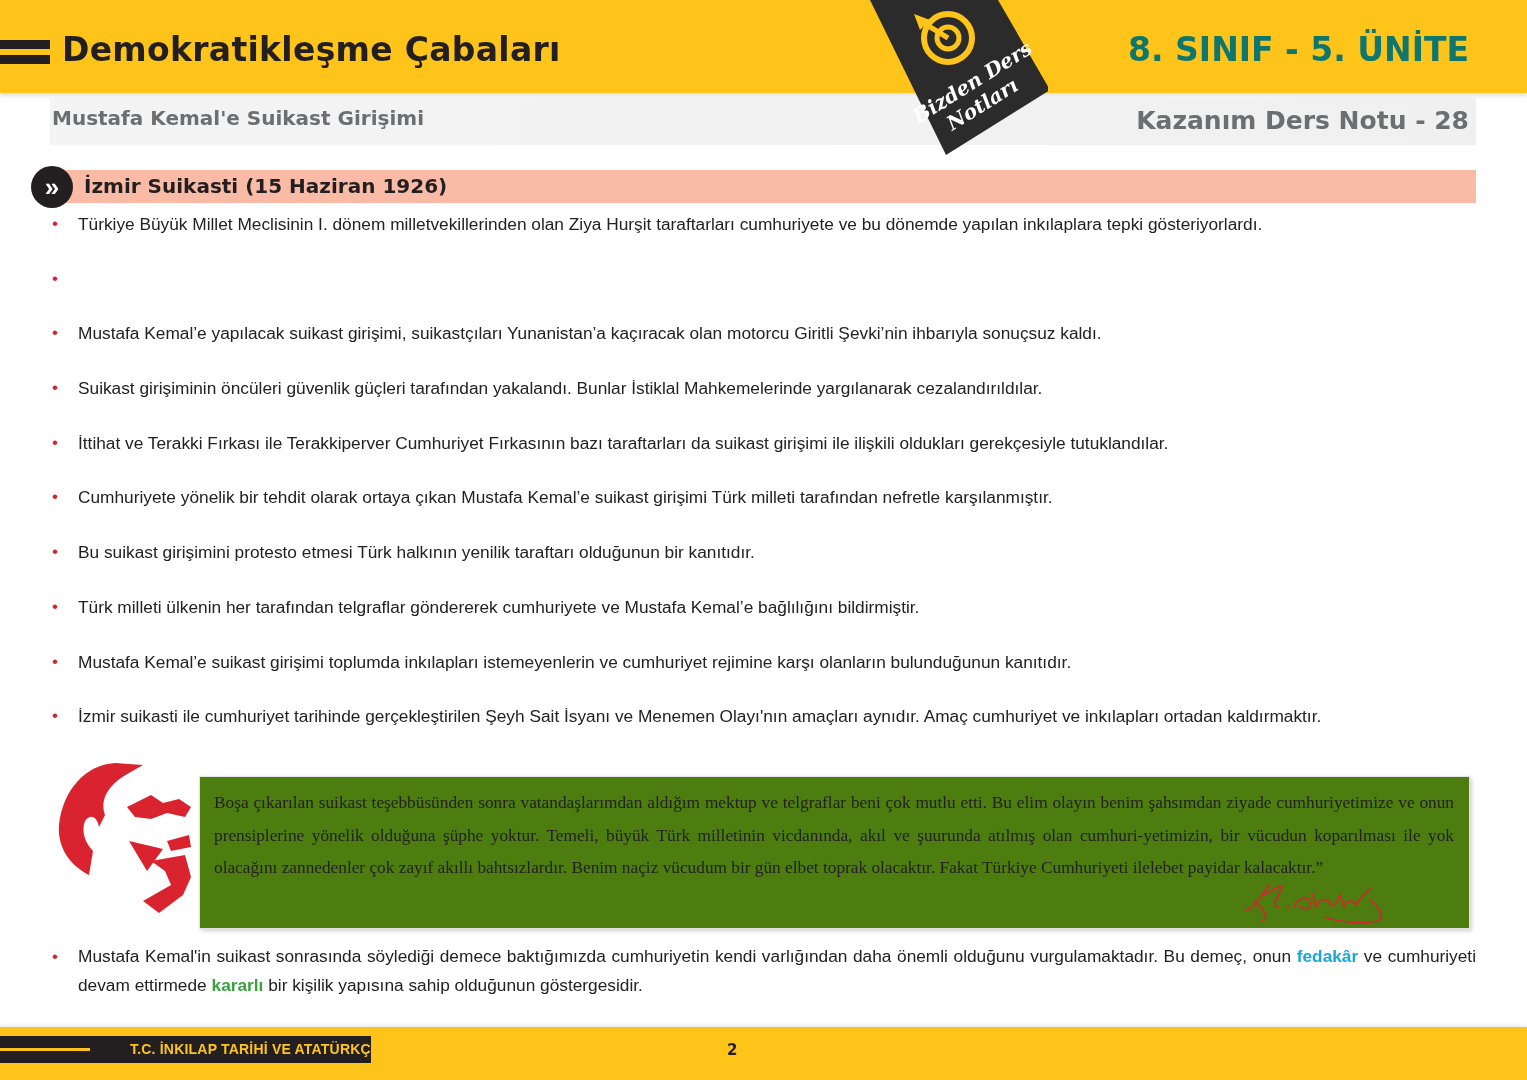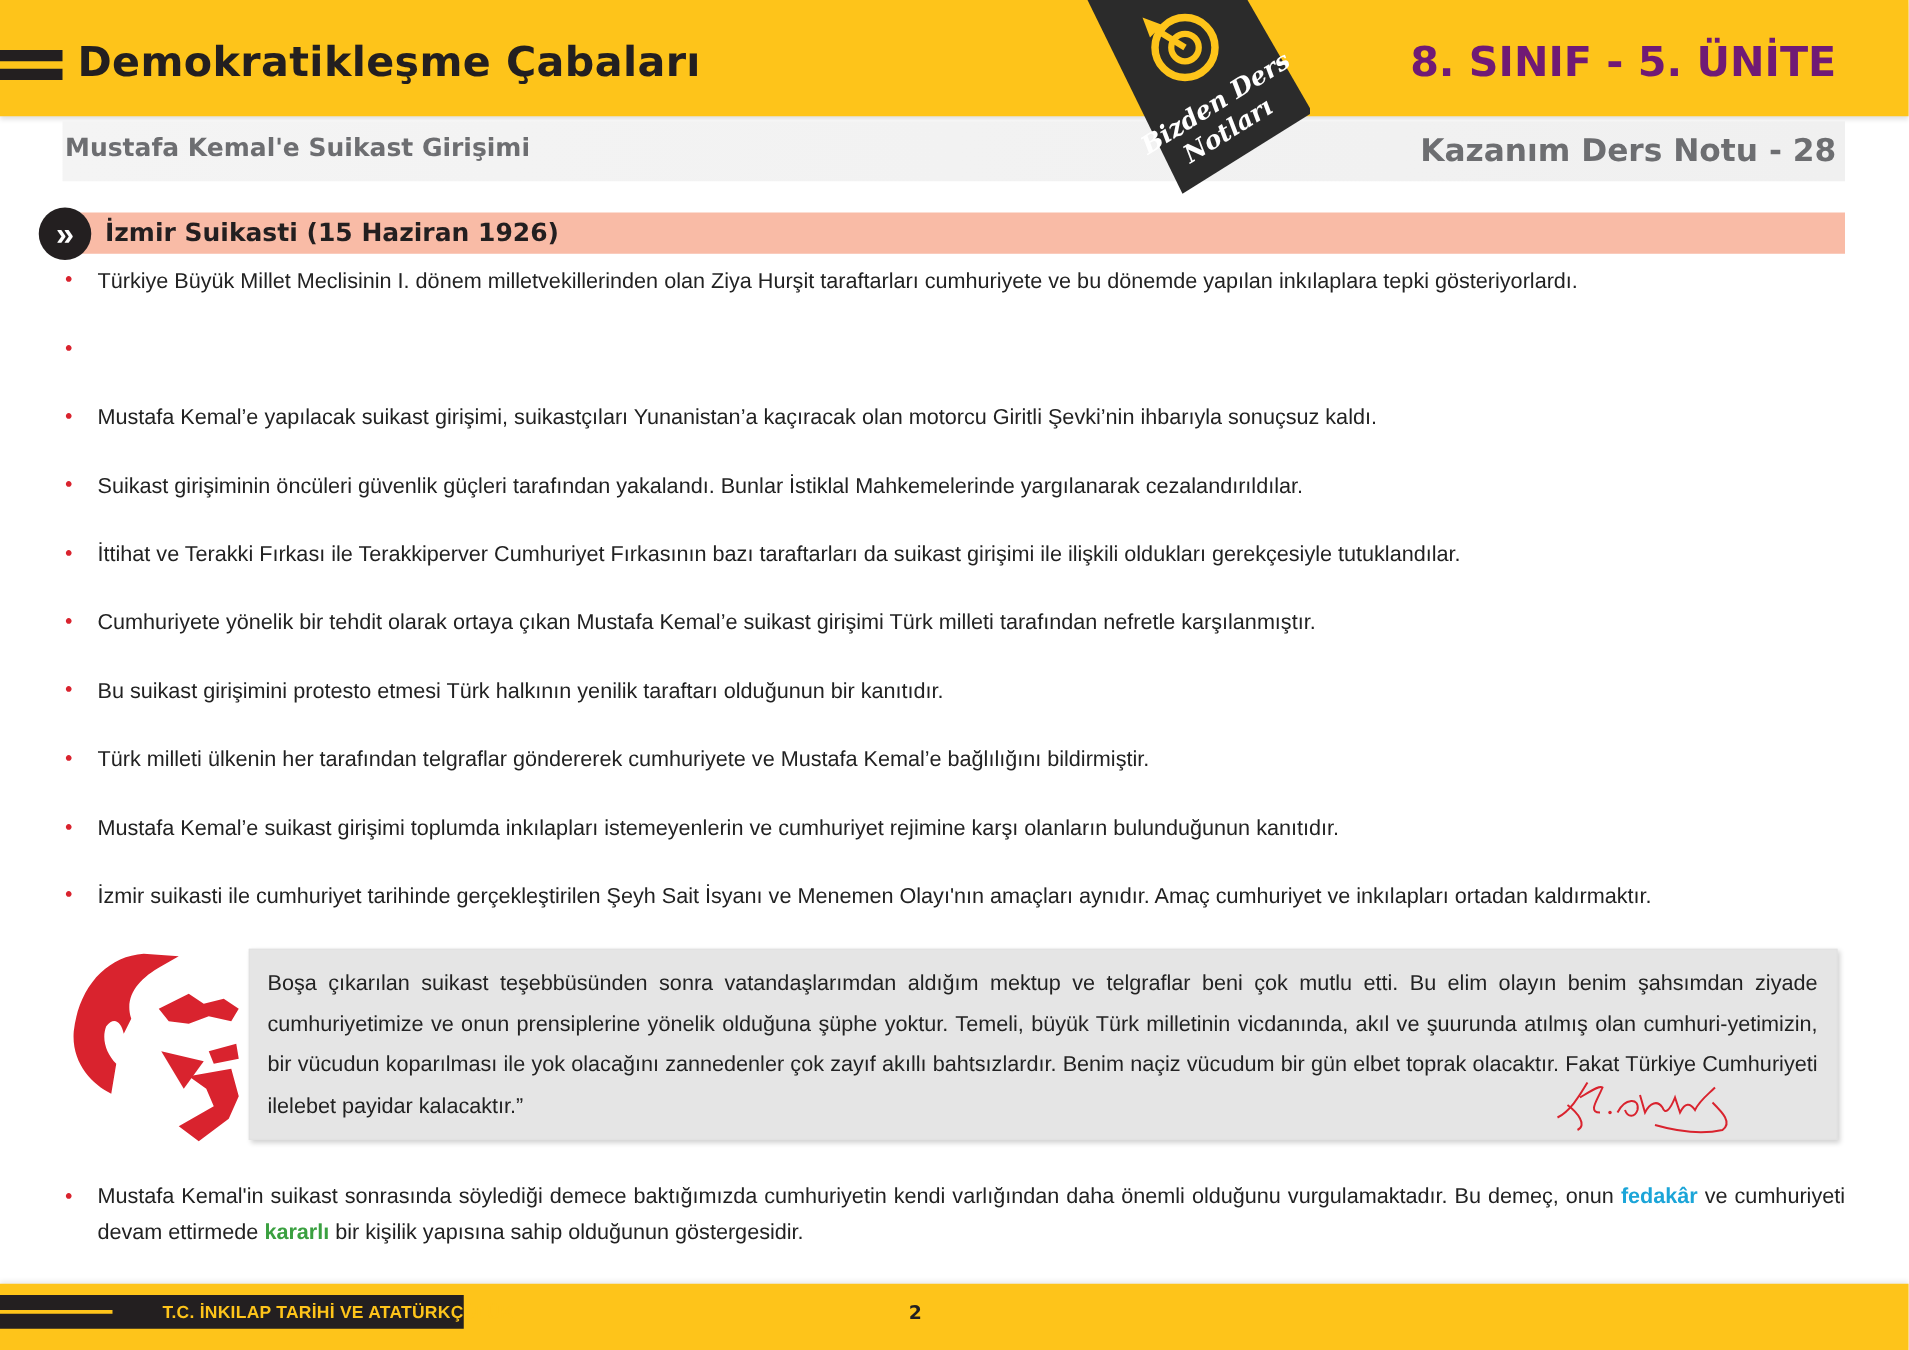--- a/index.html
+++ b/index.html
@@ -3,38 +3,38 @@
 <meta charset="utf-8">
 <style>
   * { box-sizing: border-box; margin: 0; padding: 0; }
   html, body { width: 1527px; height: 1080px; overflow: hidden; background: #ffffff; }
   body { position: relative; font-family: "Liberation Sans", sans-serif; color: #222; }
 
   .top-band { position: absolute; left: 0; top: 0; width: 1527px; height: 93px; background: #fec41a; box-shadow: 0 3px 4px rgba(0,0,0,0.12); }
   .top-lines { position: absolute; left: 0; top: 40px; width: 50px; height: 26px; }
   .top-lines span { display: block; height: 9px; background: #231f20; margin-bottom: 6px; }
   .unit-title { position: absolute; left: 62px; top: 30px; font-family: "DejaVu Sans", sans-serif; font-weight: bold; font-size: 33px; color: #231f20; letter-spacing: 0.3px; }
-  .grade-title { position: absolute; right: 58px; top: 30px; font-family: "DejaVu Sans", sans-serif; font-weight: bold; font-size: 33px; color: #701a75; }
+  .grade-title { position: absolute; right: 58px; top: 30px; font-family: "DejaVu Sans", sans-serif; font-weight: bold; font-size: 33px; color: #0f766e; }
 
   .sub-band { position: absolute; left: 50px; top: 97px; width: 1426px; height: 48px; background: linear-gradient(to right, #f4f4f4, #f0f0f0); }
   .sub-left { position: absolute; left: 52px; top: 106px; font-family: "DejaVu Sans", sans-serif; font-weight: bold; font-size: 20px; color: #6d6e71; }
   .sub-right { position: absolute; right: 58px; top: 106px; font-family: "DejaVu Sans", sans-serif; font-weight: bold; font-size: 25px; color: #6d6e71; }
 
   .badge { position: absolute; left: 858px; top: -10px; width: 190px; height: 170px; }
 
   .section-bar { position: absolute; left: 58px; top: 170px; width: 1418px; height: 33px; background: #f9bba6; }
   .section-icon { position: absolute; left: 31px; top: 166px; width: 42px; height: 42px; border-radius: 50%; background: #231f20; color: #fff; font-size: 26px; font-weight: bold; display: flex; align-items: center; justify-content: center; }
   .section-title { position: absolute; left: 84px; top: 174px; font-family: "DejaVu Sans", sans-serif; font-weight: bold; font-size: 20px; color: #231f20; }
 
   .bullets { position: absolute; left: 50px; top: 211px; width: 1430px; list-style: none; }
   .bullets li { position: relative; height: 54.7px; padding-left: 28px; font-size: 17.3px; line-height: 26px; color: #222; }
   .bullet-dot { position: absolute; left: 2px; top: 0; color: #d9232e; font-size: 17px; }
 
   .quote-portrait { position: absolute; left: 55px; top: 755px; width: 140px; height: 160px; }
-  .quote-box { position: absolute; left: 199px; top: 759px; width: 1271px; height: 153px; background: #e5e5e5; border: 1px solid #e2e2e2; box-shadow: 2px 2px 4px rgba(0,0,0,0.18); }
+  .quote-box { position: absolute; left: 199px; top: 776px; width: 1271px; height: 153px; background: #4d7c0f; border: 1px solid #e2e2e2; box-shadow: 2px 2px 4px rgba(0,0,0,0.18); font-family: Liberation Serif, serif; }
   .quote-text { position: absolute; left: 14px; top: 10px; width: 1240px; font-size: 17.3px; line-height: 32.7px; color: #222; text-align: justify; }
   .signature { position: absolute; left: 1040px; top: 100px; width: 150px; height: 52px; }
 
   .final-bullet { position: absolute; left: 50px; top: 942px; width: 1426px; padding-left: 28px; font-size: 17.3px; line-height: 29px; color: #222; text-align: justify; }
   .final-bullet .bullet-dot { left: 2px; top: 0; }
   .kw-blue { color: #1ba5d8; font-weight: bold; }
   .kw-green { color: #3aa040; font-weight: bold; }
 
   .bottom-band { position: absolute; left: 0; top: 1027px; width: 1527px; height: 53px; background: #fec41a; box-shadow: 0 -2px 4px rgba(0,0,0,0.08); }
   .footer-dark { position: absolute; left: 0; top: 1036px; width: 371px; height: 27px; background: #231f20; }

